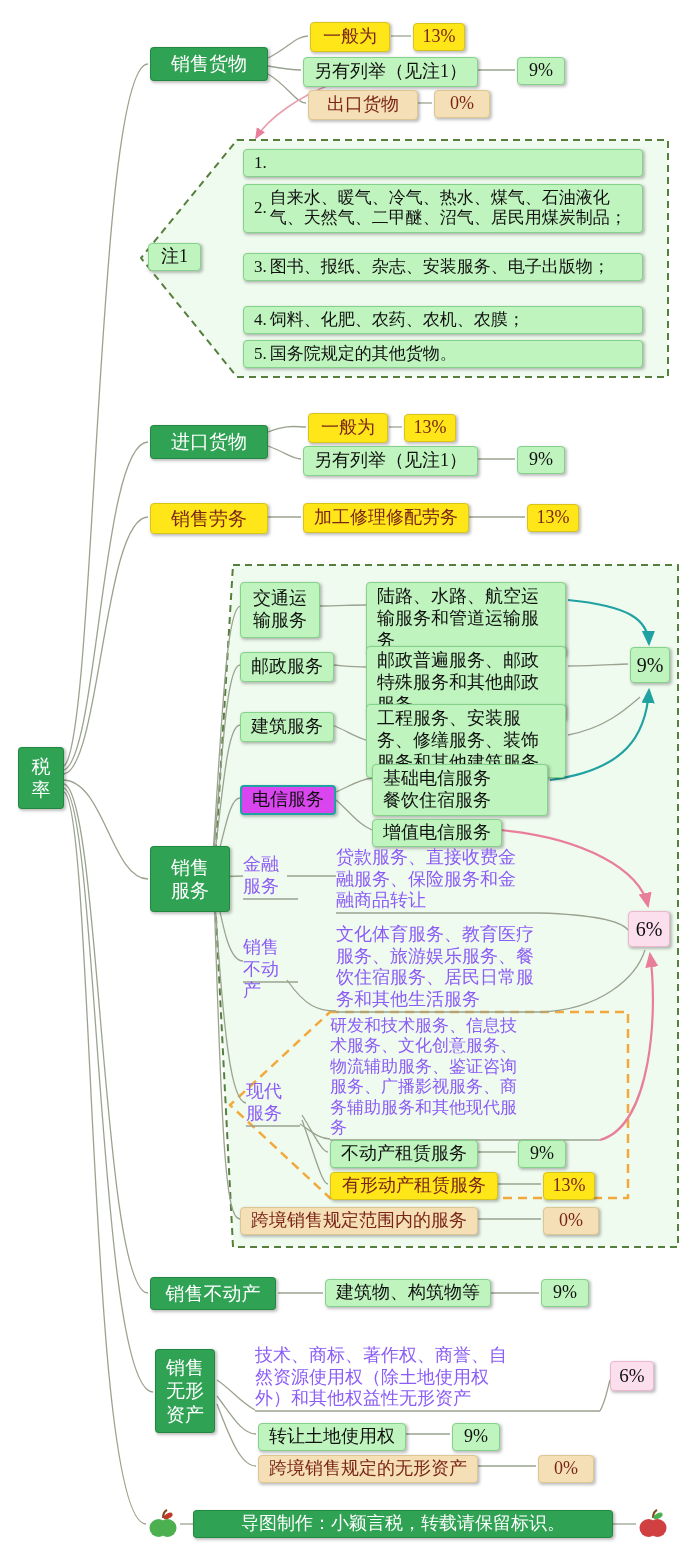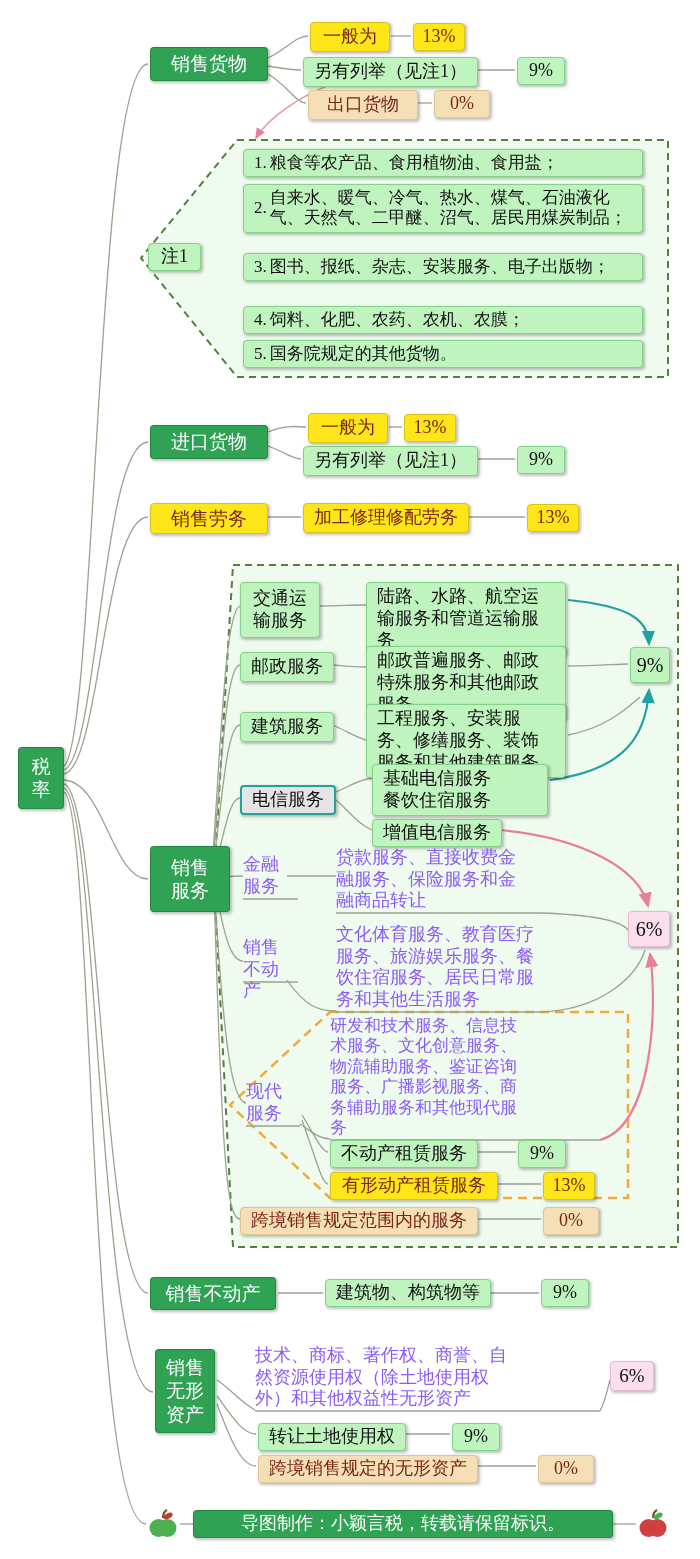--- a/index.html
+++ b/index.html
@@ -8,21 +8,21 @@
           font-family:"Liberation Serif","DejaVu Serif",serif;color:#111}
   svg.layer{position:absolute;left:0;top:0;z-index:0}
   .node{position:absolute;z-index:1}
   .box{border-radius:4px;padding:3px 10px;font-size:18px;line-height:1.22;
        box-shadow:1.5px 1.5px 3px rgba(0,0,0,.25)}
   .box-green{background:var(--c-green,#2FA254);color:#fff;text-align:center;border:1px solid rgba(0,60,0,.25)}
   .box-lgreen{background:var(--c-light_green,#BFF4BE);border:1px solid #84D28A;color:#111}
   .box-yellow{background:var(--c-yellow,#FFE619);border:1px solid #D8C419;color:var(--c-dark_red,#7A2518)}
   .box-tan{background:var(--c-tan,#F4DFB6);border:1px solid #DEC693;color:var(--c-dark_red,#7A2518)}
   .box-pink{background:var(--c-pink,#FBDFEC);border:1px solid #ECB6CE;color:#111}
-  .box-teal-outline{background:#e5e5e5;border:2px solid var(--c-teal,#21A2A2);color:#111}
+  .box-teal-outline{background:#d946ef;border:2px solid var(--c-teal,#21A2A2);color:#111}
   .center{text-align:center}
   .vlabel{display:flex;align-items:center;justify-content:center;padding:0}
   .vlabel span{display:block;word-break:break-all;text-align:center}
   .plain{font-size:18px;line-height:1.2;color:#8b5cf6;word-break:break-all}
   .narrow{word-break:break-all}
   .big-rate{display:flex;align-items:center;justify-content:center;font-size:20px;padding:0}
   .note-item{display:flex;gap:3px;align-items:flex-start;font-size:17px;line-height:1.2}
   .note-item.mid{align-items:center}
   .note-num{flex:0 0 auto}
   .note-text{flex:1}
@@ -127,21 +127,20 @@
   <div class="node box box-yellow center" style="left:413px;top:23px;width:52px;padding:2px 6px">13%</div>
   <div class="node box box-green" style="left:150px;top:47px;width:118px;height:34px;font-size:19px;line-height:26px">销售货物</div>
   <div class="node box box-lgreen" style="left:303px;top:57px">另有列举（见注1）</div>
   <div class="node box box-lgreen center" style="left:517px;top:57px;width:48px;padding:2px 6px">9%</div>
   <div class="node box box-tan" style="left:308px;top:90px;padding:3px 18px">出口货物</div>
   <div class="node box box-tan center" style="left:434px;top:90px;width:56px;padding:2px 6px">0%</div>
 
   <div class="node box box-lgreen" style="left:148px;top:243px;padding:2px 12px">注1</div>
   <div class="node box box-lgreen note-item" style="left:243px;top:149px;width:400px">
     <span class="note-num">1.</span>
-    <span class="note-text">粮食等农产品、食用植物油、食用盐；</span>
   </div>
   <div class="node box box-lgreen note-item mid" style="left:243px;top:184px;width:400px">
     <span class="note-num">2.</span>
     <span class="note-text">自来水、暖气、冷气、热水、煤气、石油液化气、天然气、二甲醚、沼气、居民用煤炭制品；</span>
   </div>
   <div class="node box box-lgreen note-item" style="left:243px;top:253px;width:400px">
     <span class="note-num">3.</span>
     <span class="note-text">图书、报纸、杂志、安装服务、电子出版物；</span>
   </div>
   <div class="node box box-lgreen note-item" style="left:243px;top:306px;width:400px">

